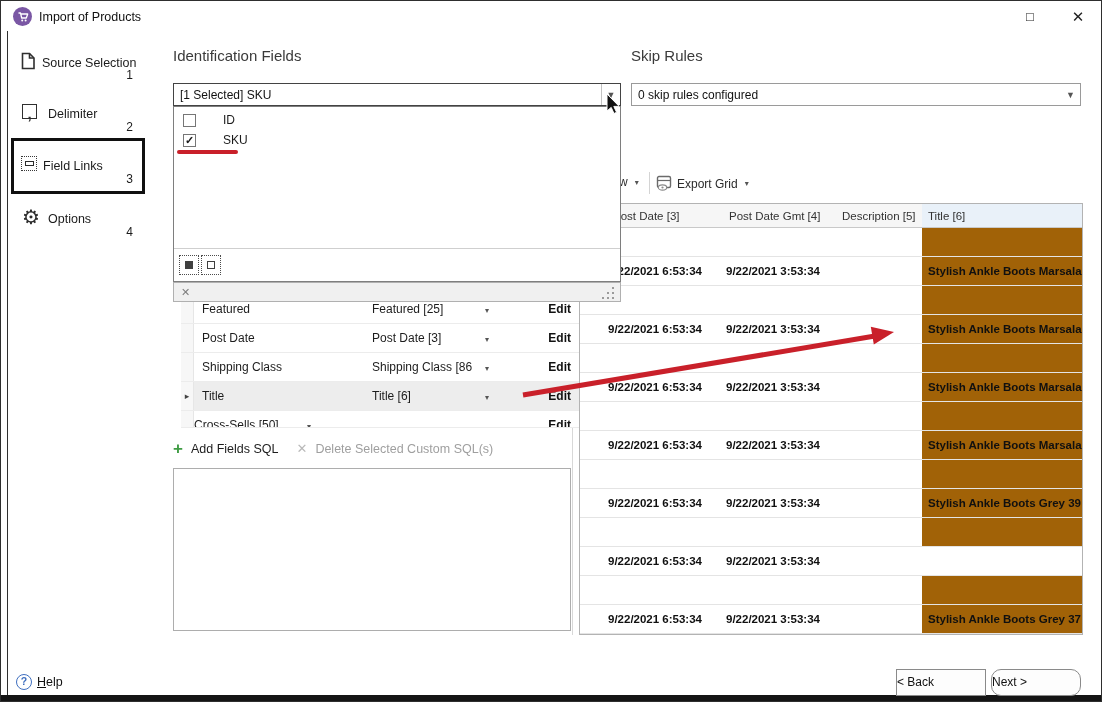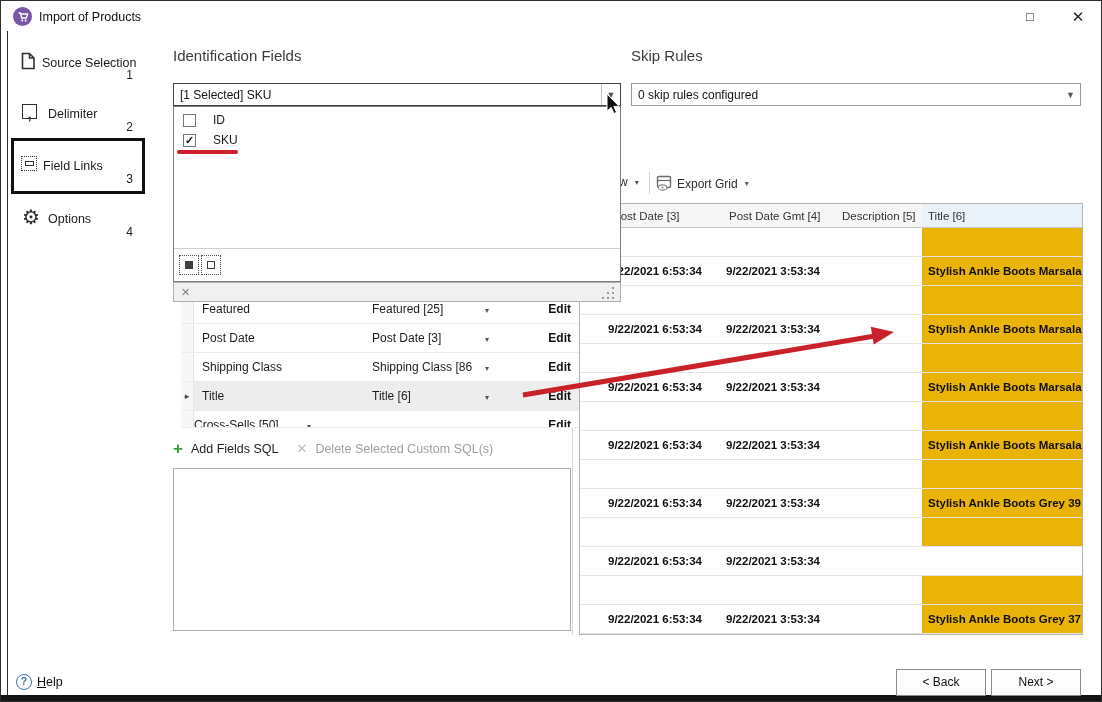--- a/index.html
+++ b/index.html
@@ -44,21 +44,21 @@
   .gh { overflow:hidden; white-space:nowrap; height:100%; display:flex; align-items:center; }
   .gh1 { width:132px; padding-left:33px; }
   .gh2 { width:112px; padding-left:17px; }
   .gh3 { width:98px;  padding-left:18px; }
   .gh4 { flex:1; padding-left:6px; background:#e9f1f9; }
   .grow { display:flex; height:29px; border-bottom:1px solid #e4e4e4; font-size:11.5px; }
   .gc { overflow:hidden; white-space:nowrap; display:flex; align-items:center; }
   .gc1 { width:132px; justify-content:flex-end; padding-right:10px; font-weight:bold; color:#101010; }
   .gc2 { width:112px; justify-content:flex-end; padding-right:4px;  font-weight:bold; color:#101010; }
   .gc3 { width:98px; }
-  .gc4 { flex:1; background:#eab308; padding-left:6px; font-weight:bold; color:#101010; }
+  .gc4 { flex:1; background:#a16207; padding-left:6px; font-weight:bold; color:#101010; }
 
   
   #map-table { left:172px; top:294px; width:398px; position:absolute;margin-left:8px; }
   .mrow { display:flex; height:29px; border-bottom:1px solid #ececec; align-items:center; font-size:12px; background:#fff; }
   .mrow.sel { background:#ededed; }
   .m-ind { width:13px; height:100%; background:#f7f7f7; border-right:1px solid #e6e6e6; font-size:9px; color:#444; display:flex; align-items:center; justify-content:center; }
   .m-field { width:178px; padding-left:8px; color:#1c1c1c; }
   .m-src { width:110px; color:#1c1c1c; overflow:hidden; white-space:nowrap; }
   .m-caret { width:40px; text-align:left; }
   .m-edit { flex:1; text-align:right; padding-right:8px; font-weight:bold; color:#111; }
@@ -73,41 +73,41 @@
   #plus-glyph { color:#3f9c44; font-size:17px; font-weight:bold; line-height:14px; }
   #add-sql-label { color:#1c1c1c; }
   #del-x { color:#b9b9b9; font-size:13px; margin-left:10px; }
   #del-sql-label { color:#9f9f9f; }
   #sql-box { left:172px; top:467px; width:398px; height:163px; border:1px solid #adadad; background:#fff; position:absolute; }
 
   
   #ident-popup { left:172px; top:105px; width:448px; height:176px; background:#fff; border:1px solid #7e7e7e; z-index:50; }
   .opt-row { position:absolute; left:0; display:flex; align-items:center; height:20px; width:100%; }
   .cb { width:13px; height:13px; border:1px solid #767676; background:#fff; margin-left:9px; font-size:11px; font-weight:bold; color:#1a1a1a; line-height:11px; text-align:center; }
-  .opt-label { margin-left:17px; font-size:12px; color:#1b1b1b; }
+  .opt-label { margin-left:27px; font-size:12px; color:#1b1b1b; }
   #popup-iconbar { position:absolute; left:0; bottom:0; width:100%; height:33px; border-top:1px solid #cfcfcf; }
   .sel-icon { position:absolute; top:6px; width:20px; height:20px; border:1px dotted #4c4c4c; display:flex; align-items:center; justify-content:center; }
   .sel-icon .fill { width:8px; height:8px; background:#3f3f3f; }
   .sel-icon .hollow { width:8px; height:8px; border:1px solid #3f3f3f; background:#fff; }
   #popup-strip { left:172px; top:281px; width:448px; height:20px; background:#f0f0f0; border:1px solid #b0b0b0; z-index:50; position:absolute; display:flex; align-items:center; }
   #popup-close { margin-left:7px; color:#7d7d7d; font-size:11px; }
   #popup-grip { position:absolute; right:6px; top:4px; width:12px; height:12px; }
   #popup-grip i { position:absolute; width:2px; height:2px; background:#9a9a9a; }
 
   
   #sku-underline { left:176px; top:149px; width:61px; height:4px; background:#c9202a; border-radius:2px; z-index:60; }
   #anno-svg { position:absolute; left:0; top:0; z-index:100; pointer-events:none; }
 
   
   #help-icon { left:15px; top:673px; width:16px; height:16px; border:1.5px solid #3f6fbf; border-radius:50%; color:#3f6fbf; font-size:10.5px; font-weight:bold; text-align:center; line-height:13px; }
   #help-label { left:36px; top:674px; font-size:12.5px; color:#111; }
   #help-label .mn { text-decoration:underline; }
-  .foot-btn { top:668px; width:90px; height:27px; border:1px solid #8a8a8a; background:#fdfdfd; font-size:12px; color:#111; text-align:center; line-height:25px; }
+  .foot-btn { top:668px; width:90px; height:27px; border:1px solid #8a8a8a; background:#fdfdfd; font-size:12px; color:#111; text-align:left; line-height:25px; }
   #btn-back { left:895px; }
-  #btn-next { left:990px; }
+  #btn-next { left:990px;border-radius:10px; }
 </style>
 </head>
 <body>
 
 <div id="window">
   <div id="bottom-bar"></div>
   <div id="content-edge"></div>
 
   <div class="abs" id="app-icon">
     <svg width="12" height="12" viewBox="0 0 12 12">

